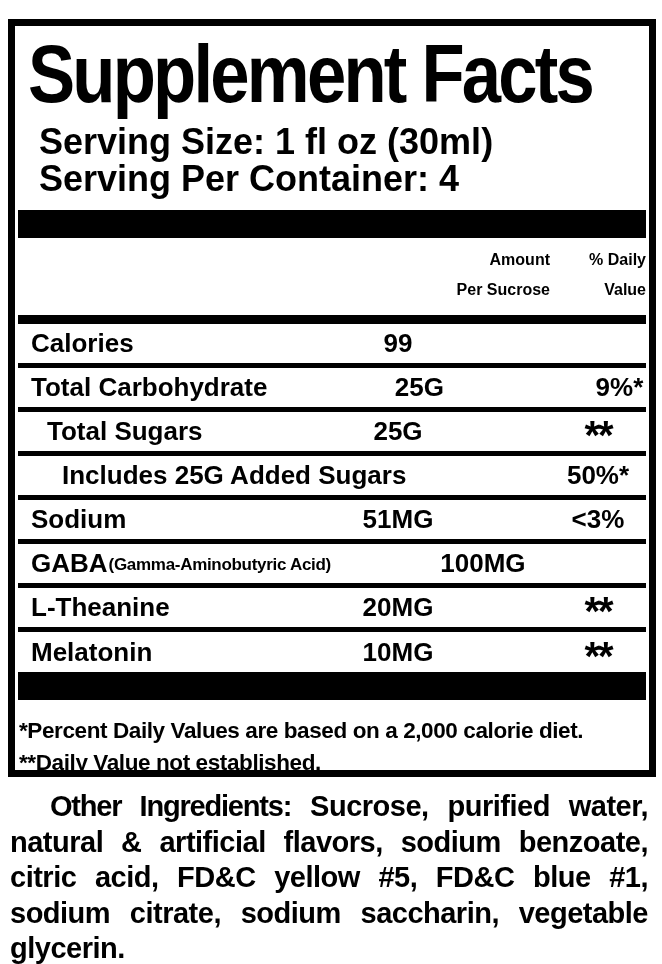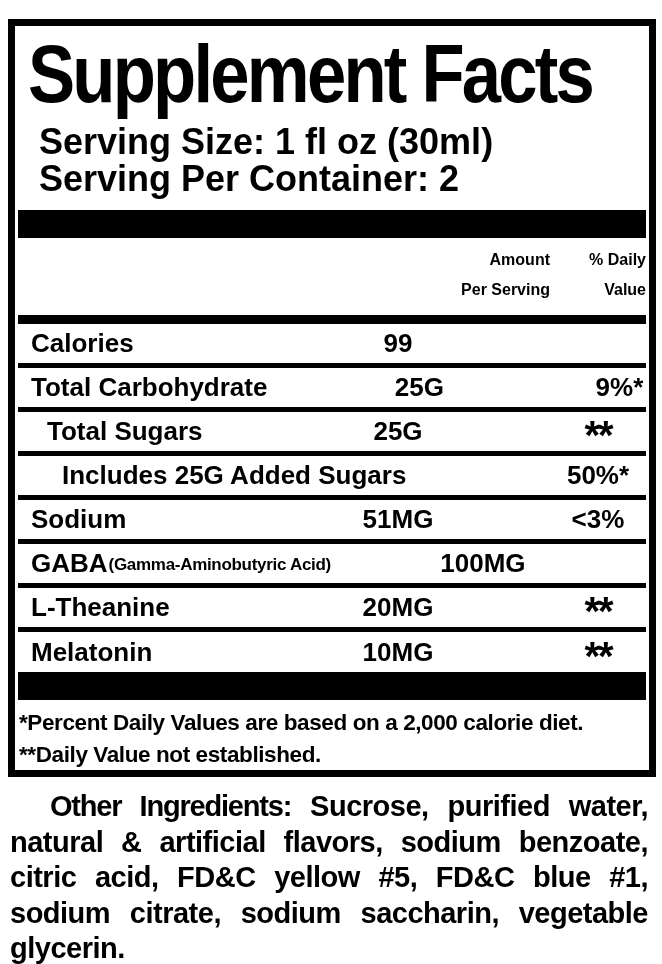--- a/index.html
+++ b/index.html
@@ -103,21 +103,21 @@
   .stars-val {
     display: inline-block;
     font-size: 40px;
     line-height: 10px;
     letter-spacing: -2px;
     position: relative;
     top: 9px;
   }
   
   .sf-footnotes {
-    margin-top: 7px;
+    margin-top: 15px;
     padding-left: 1px;
     font-weight: bold;
     font-size: 22.5px;
     line-height: 31.5px;
     letter-spacing: -0.4px;
     white-space: nowrap;
   }
   
   .other-ing {
     position: absolute;
@@ -146,30 +146,30 @@
 <body>
 
 <div class="page">
 
   <div class="sf-box">
 
     <div class="sf-title">Supplement Facts</div>
 
     <div class="sf-serving">
       <div>Serving Size: 1 fl oz (30ml)</div>
-      <div>Serving Per Container: 2</div>
+      <div>Serving Per Container: 4</div>
     </div>
 
     <div class="black-bar"></div>
 
     <div class="grid-row sf-thead">
       <div class="hcell"></div>
       <div class="hcell">
         <div>Amount</div>
-        <div>Per Serving</div>
+        <div>Per Sucrose</div>
       </div>
       <div class="hcell">
         <div>% Daily</div>
         <div>Value</div>
       </div>
     </div>
 
     <div class="grid-row sf-row">
       <div class="cell-name">Calories</div>
       <div class="cell-amount">99</div>

